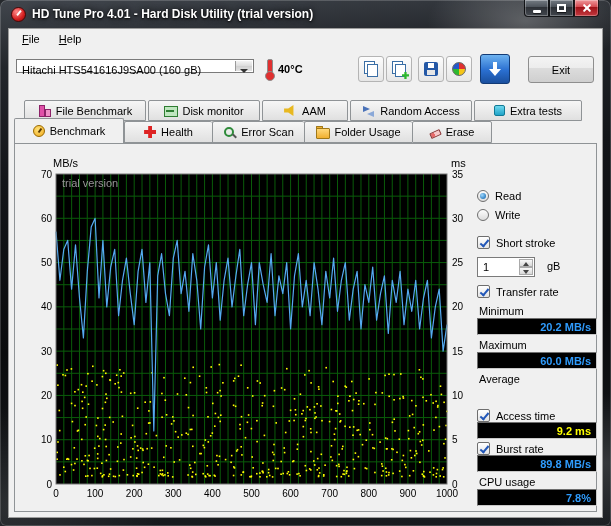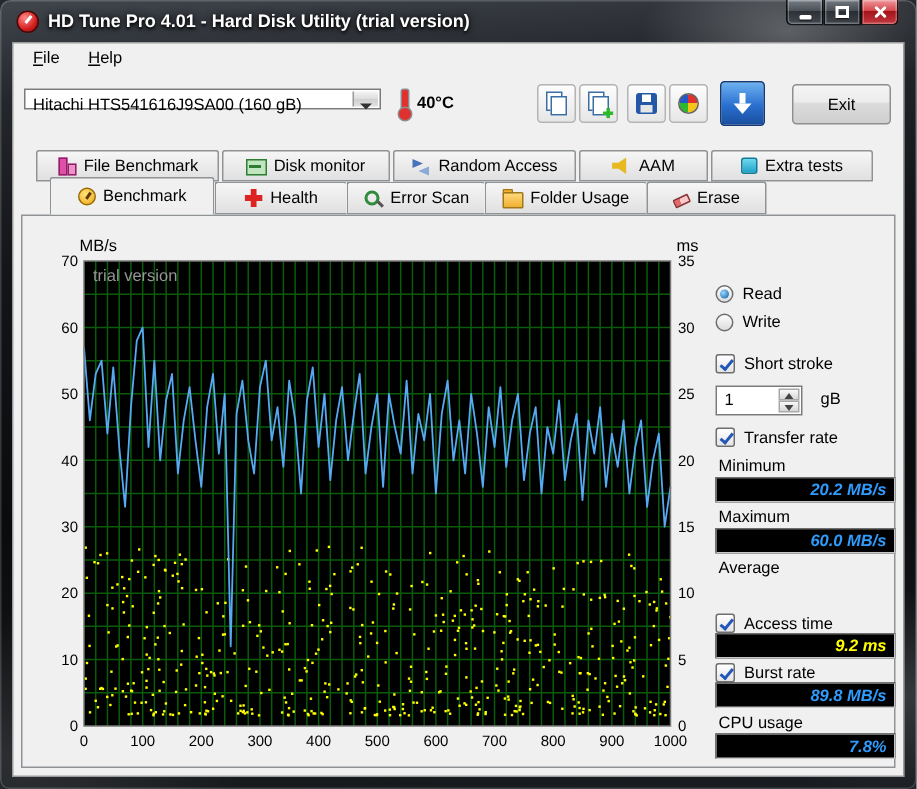--- a/index.html
+++ b/index.html
@@ -63,21 +63,21 @@
     background:conic-gradient(#e03030 0 25%, #f5c518 0 50%, #2eb82e 0 75%, #2458c8 0); }
   .ic-down { position:relative; width:14px; height:16px; }
   .ic-down::before { content:''; position:absolute; left:5px; top:1px; width:4px; height:7px; background:#fff; }
   .ic-down::after { content:''; position:absolute; left:1px; top:8px; border-left:6px solid transparent; border-right:6px solid transparent; border-top:7px solid #fff; }
   .exit-btn { position:absolute; left:520px; top:28px; width:66px; height:27px; font-size:11px;
     font-family:"Liberation Sans","DejaVu Sans",sans-serif; border:1px solid #8e8e8e; border-radius:3px;
     background:linear-gradient(#f4f4f4,#ececec 45%,#dcdcdc 46%,#cfcfcf); cursor:pointer; }
   
   .tabrow { position:absolute; display:flex; }
   .row1 { left:16px; top:72px; height:21px; }
-  .row2 { left:6px; top:93px; height:22px;margin-left:19px; }
+  .row2 { left:6px; top:93px; height:22px; }
   .tab { display:flex; align-items:center; justify-content:center; border:1px solid #8f9396; border-radius:2px 2px 0 0;
     background:linear-gradient(#f6f6f6,#e0e0e0); margin-right:2px; cursor:pointer; white-space:nowrap; }
   .row2 .tab { margin-right:0; border-right-width:0; }
   .row2 .tab:last-child { border-right-width:1px; }
   .tab.active { background:#f0f0f0; border-bottom:none; height:25px; margin-top:-3px; z-index:6; position:relative; border-right-width:1px; }
   .tab-label { margin-left:5px; }
   .tico { position:relative; width:13px; height:12px; flex:none; }
   .tico-filebench::before { content:''; position:absolute; left:1px; bottom:0; width:4px; height:10px; background:#e050a8; border:1px solid #8c2268; }
   .tico-filebench::after { content:''; position:absolute; left:7px; bottom:0; width:4px; height:6px; background:#f090c8; border:1px solid #8c2268; }
   .tico-diskmon::before { content:''; position:absolute; left:0; top:1px; width:12px; height:9px; background:#bfe6bf; border:1px solid #2e7d32; }
@@ -109,21 +109,21 @@
   .radio { position:relative; width:12px; height:12px; border:1px solid #6e6e6e; border-radius:50%;
     background:linear-gradient(#fdfdfd,#dcdcdc); margin-right:6px; flex:none; cursor:pointer; }
   .radio.checked::after { content:''; position:absolute; left:2px; top:2px; width:6px; height:6px; border-radius:50%;
     background:radial-gradient(circle at 35% 35%, #9fd8ff, #2a7bbd 75%); }
   .checkbox { position:relative; width:13px; height:13px; border:1px solid #6e6e6e; border-radius:2px;
     background:linear-gradient(#fff,#e4e4e4); margin-right:6px; flex:none; cursor:pointer; }
   .checkbox.checked::after { content:''; position:absolute; left:2px; top:3px; width:7px; height:3px;
     border-left:2px solid #2257b8; border-bottom:2px solid #2257b8; transform:rotate(-50deg); }
   .rc-label { position:absolute; left:464px; }
   .valbox { position:absolute; left:462px; width:120px; height:17px; background:#000; padding:2px 5px 0 0; text-align:right;
-    border:1px solid; border-color:#6e6e6e #c8c8c8 #c8c8c8 #6e6e6e; font-weight:bold; color:#2f9bfc;font-style:italic; }
+    border:1px solid; border-color:#6e6e6e #c8c8c8 #c8c8c8 #6e6e6e; font-weight:bold; color:#2f9bfc; }
   .valbox.yellow { color:#ffff00; }
   .spinner { position:absolute; left:462px; top:113px; width:58px; height:20px; background:#fff; border:1px solid #7a7a7a; cursor:text; }
   .spin-val { position:absolute; left:5px; top:3px; }
   .spin-btns { position:absolute; top:1px; right:1px; width:14px; height:16px; display:flex; flex-direction:column; }
   .spin-up, .spin-down { flex:1; position:relative; background:linear-gradient(#f8f8f8,#d8d8d8); border:1px solid #aaa; cursor:pointer; }
   .spin-up::after { content:''; position:absolute; left:3px; top:2px; border-left:3px solid transparent; border-right:3px solid transparent; border-bottom:4px solid #444; }
   .spin-down::after { content:''; position:absolute; left:3px; top:2px; border-left:3px solid transparent; border-right:3px solid transparent; border-top:4px solid #444; }
   .gb-label { position:absolute; left:532px; top:116px; }
 </style>
 </head>
@@ -182,27 +182,27 @@
 
     <div class="tabrow row1">
       <div class="tab" style="width:122px">
         <span class="tico tico-filebench"></span>
         <span class="tab-label">File Benchmark</span>
       </div>
       <div class="tab" style="width:112px">
         <span class="tico tico-diskmon"></span>
         <span class="tab-label">Disk monitor</span>
       </div>
+      <div class="tab" style="width:86px">
+        <span class="tico tico-aam"></span>
+        <span class="tab-label">AAM</span>
+      </div>
       <div class="tab" style="width:122px">
         <span class="tico tico-random"></span>
         <span class="tab-label">Random Access</span>
-      </div>
-      <div class="tab" style="width:86px">
-        <span class="tico tico-aam"></span>
-        <span class="tab-label">AAM</span>
       </div>
       <div class="tab" style="width:108px">
         <span class="tico tico-extra"></span>
         <span class="tab-label">Extra tests</span>
       </div>
     </div>
 
     <div class="tabrow row2">
       <div class="tab active" style="width:110px">
         <span class="tico tico-benchmark"></span>

